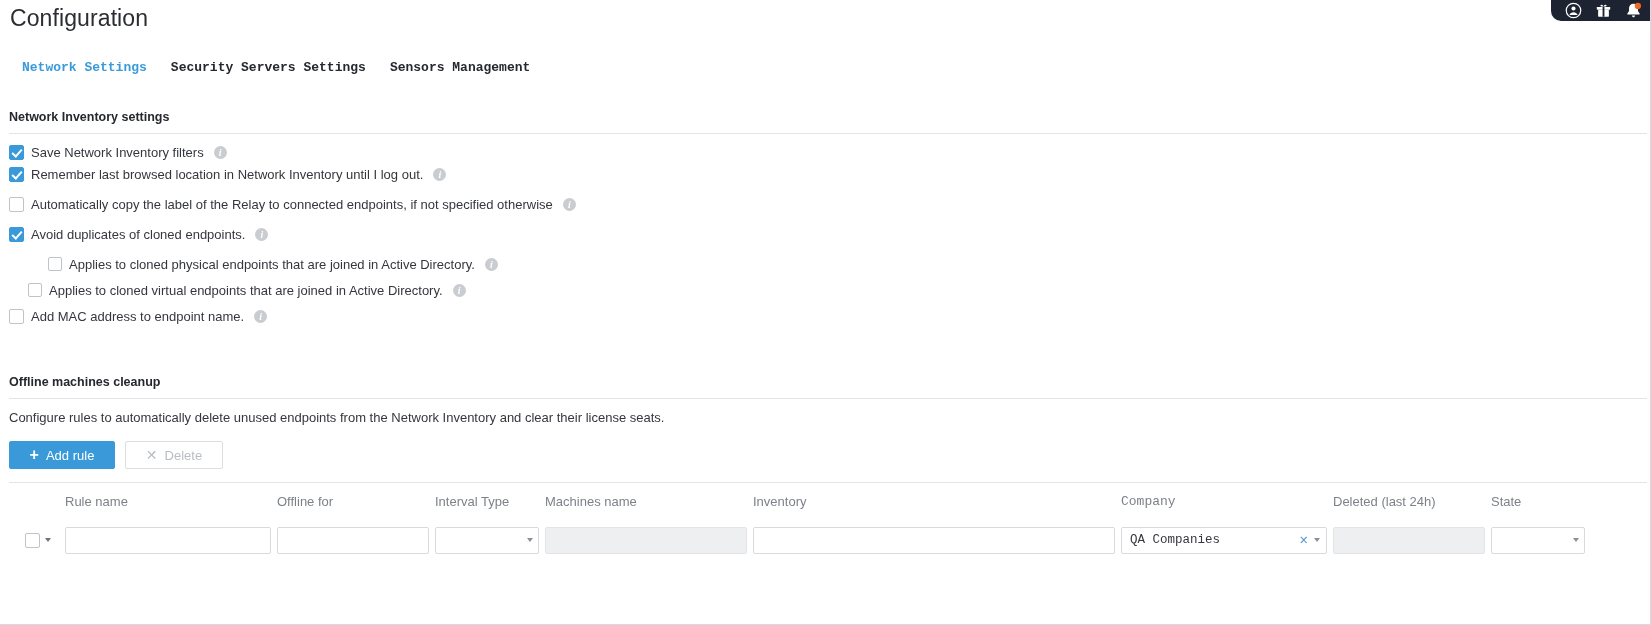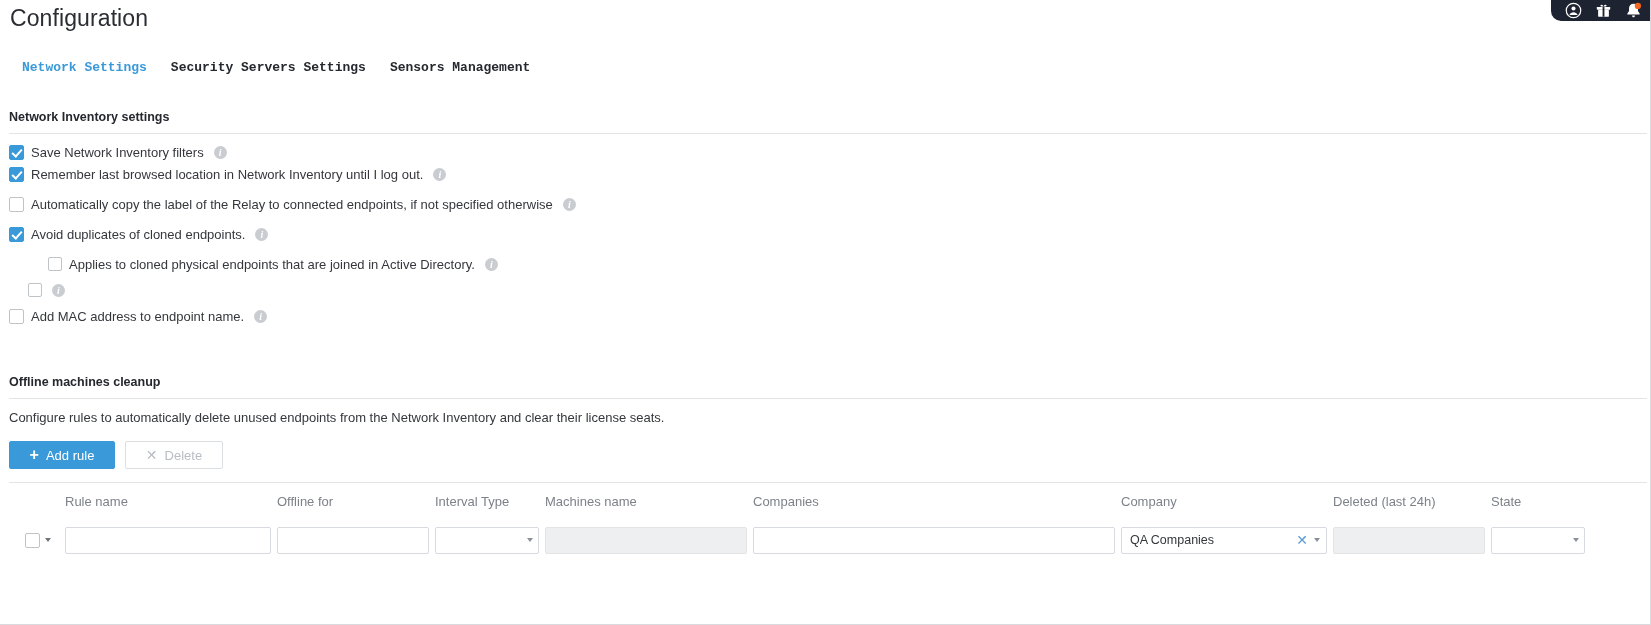--- a/index.html
+++ b/index.html
@@ -242,21 +242,21 @@
     align-items: center;
   }
 
   
   .c-sel  { width: 50px;  padding-left: 16px; }
   .c-rule { width: 212px; }
   .c-off  { width: 158px; }
   .c-int  { width: 110px; }
   .c-mac  { width: 208px; }
   .c-loc  { width: 368px; }
-  .c-comp { width: 212px; }
+  .c-comp { width: 212px; font-family: Liberation Mono, monospace; }
   .c-del  { width: 158px; }
   .c-sta  { width: 100px; }
 
   .inp {
     height: 27px;
     box-sizing: border-box;
     border: 1px solid #d7dade;
     border-radius: 2px;
     background: #ffffff;
     width: 100%;
@@ -403,20 +403,21 @@
     </div>
 
     <div class="chk-row indent" style="margin-top:8px;padding-left:20px;">
       <span class="cb sm"></span>
       <span class="chk-label">Applies to cloned physical endpoints that are joined in Active Directory.</span>
       <span class="info-i">i</span>
     </div>
 
     <div class="chk-row indent" style="margin-top:4px;">
       <span class="cb sm"></span>
+      <span class="chk-label">Applies to cloned virtual endpoints that are joined in Active Directory.</span>
       <span class="info-i">i</span>
     </div>
 
     <div class="chk-row" style="margin-top:4px;">
       <span class="cb"></span>
       <span class="chk-label">Add MAC address to endpoint name.</span>
       <span class="info-i">i</span>
     </div>
 
   </div>
@@ -440,21 +441,21 @@
   </div>
 
   <div class="table">
 
     <div class="thead">
       <div class="th c-sel"></div>
       <div class="th c-rule">Rule name</div>
       <div class="th c-off">Offline for</div>
       <div class="th c-int">Interval Type</div>
       <div class="th c-mac">Machines name</div>
-      <div class="th c-loc">Companies</div>
+      <div class="th c-loc">Inventory</div>
       <div class="th c-comp">Company</div>
       <div class="th c-del">Deleted (last 24h)</div>
       <div class="th c-sta">State</div>
     </div>
 
     <div class="trow">
 
       <div class="td c-sel">
         <span class="row-select">
           <span class="cb"></span>

